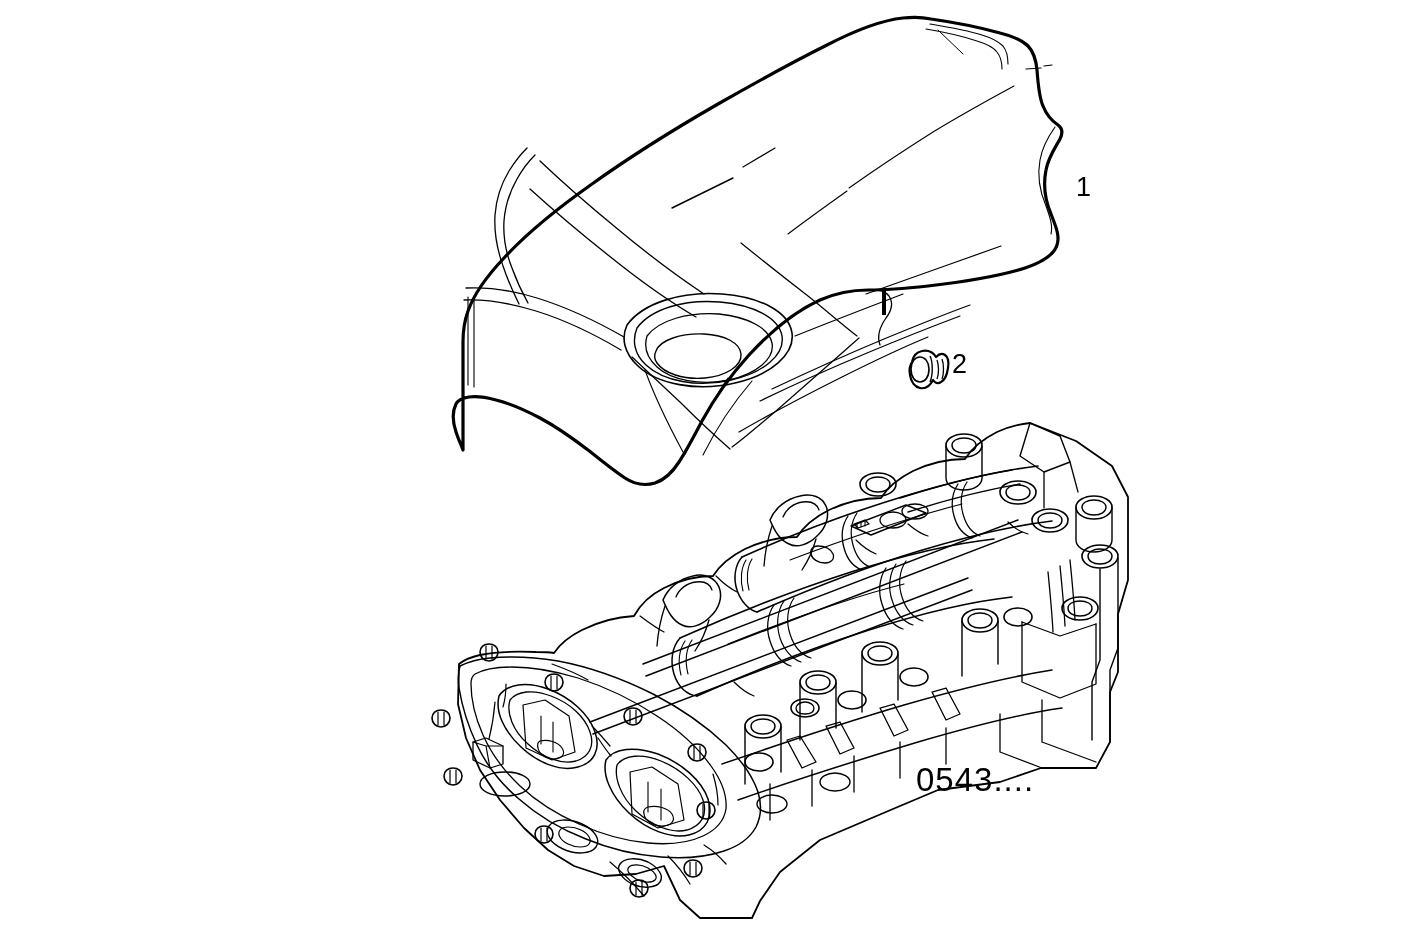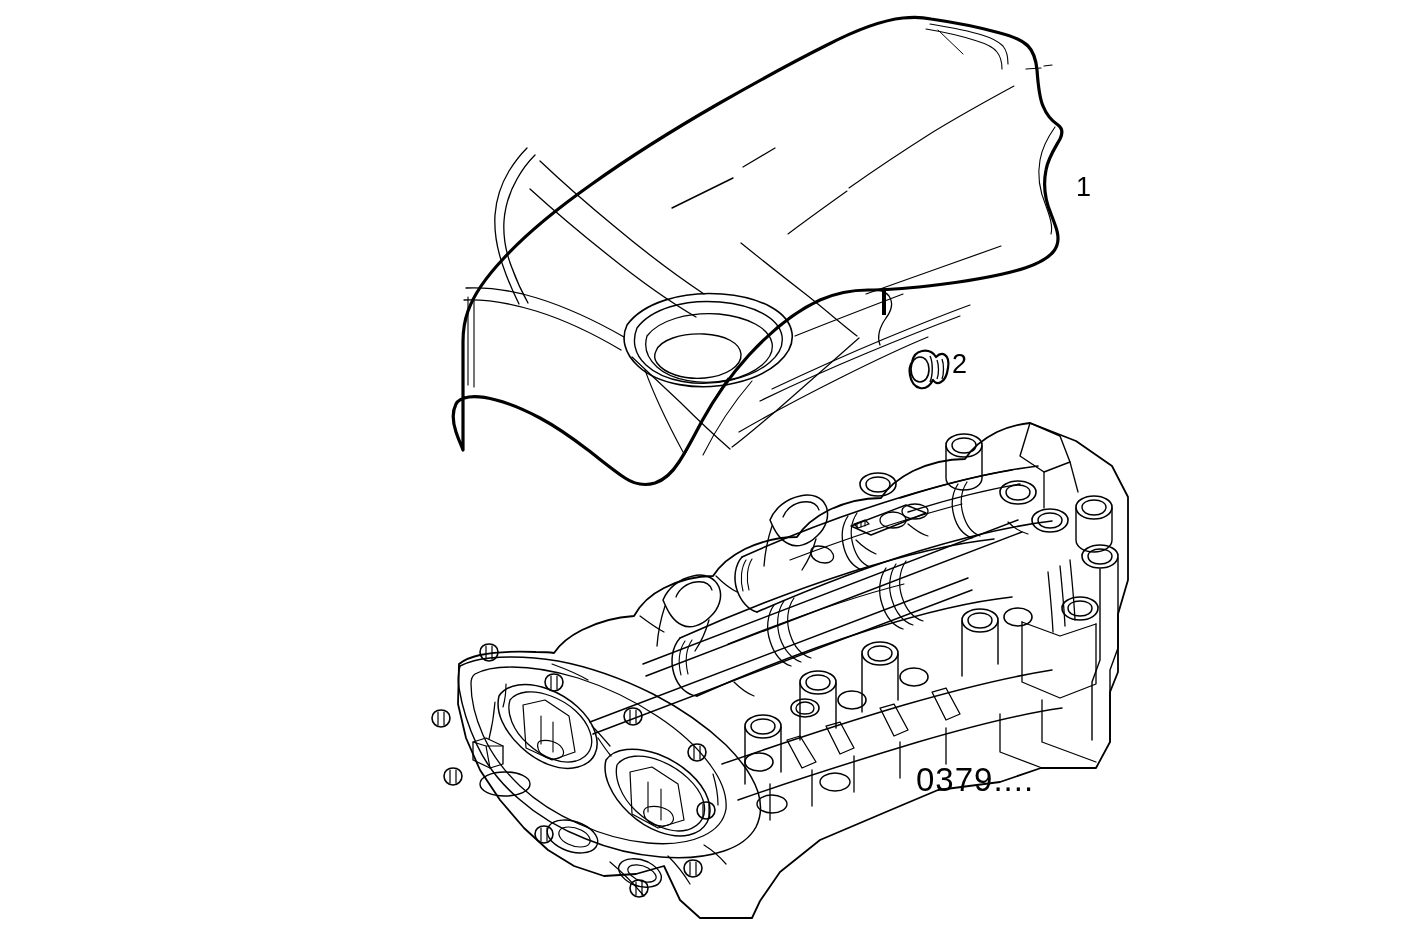--- a/index.html
+++ b/index.html
@@ -598,15 +598,15 @@
       <path stroke-width="1.1" d="M 728 644 C 788 620 848 598 904 584"></path>
 
     </g>
 
   </svg>
 
   <div class="callout-label" id="callout-1">1</div>
 
   <div class="callout-label" id="callout-2">2</div>
 
-  <div id="part-number-text">0379....</div>
+  <div id="part-number-text">0543....</div>
 
 </div>
 
 </body></html>

